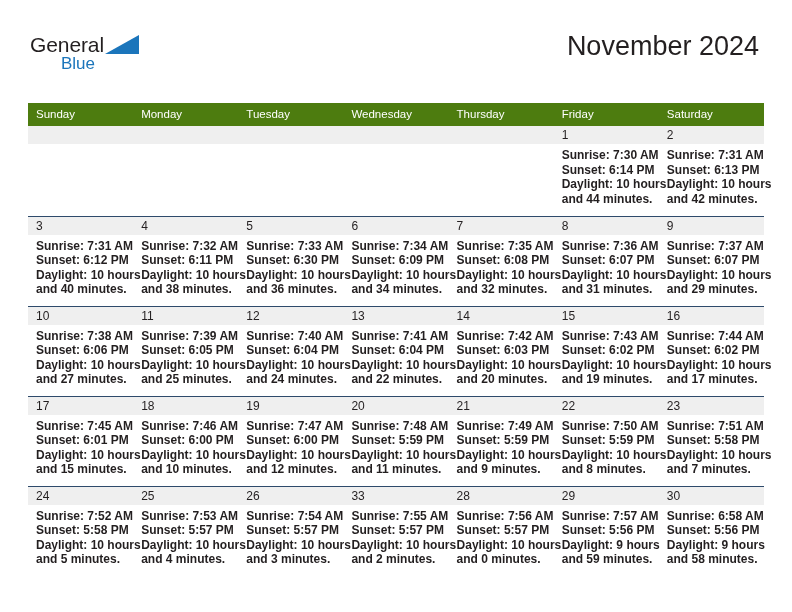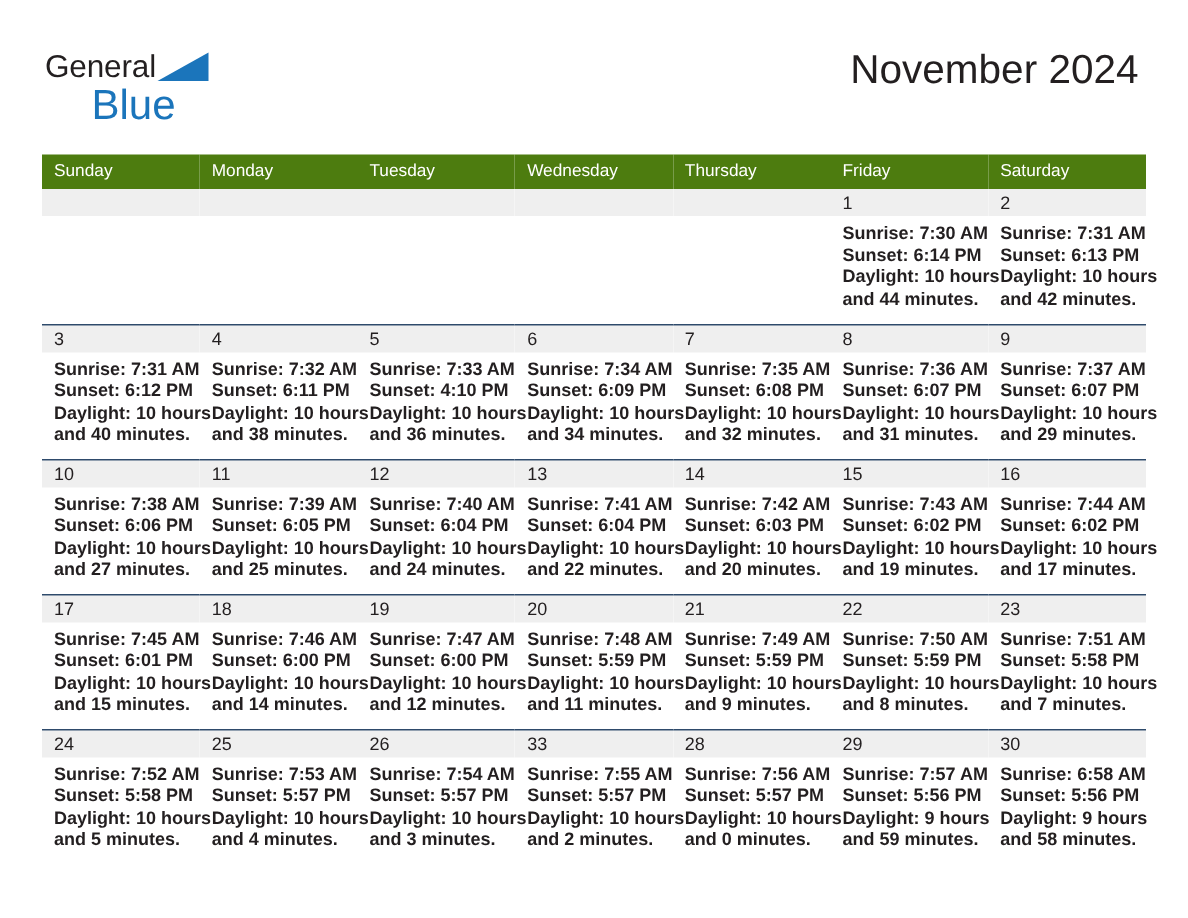--- a/index.html
+++ b/index.html
@@ -37,21 +37,21 @@
     position: absolute;
     left: 0; top: 0;
     font-size: 21px;
     letter-spacing: -0.1px;
     color: #231f20;
     font-family: "Liberation Sans", sans-serif;
   }
   .logo-blue {
     position: absolute;
     left: 31px; top: 21px;
-    font-size: 28px;
+    font-size: 17px;
     color: #1b75bb;
     font-family: "Liberation Sans", sans-serif;
   }
   .logo-triangle {
     position: absolute;
     left: 75px;
     top: 2px;
     width: 0; height: 0;
     border-style: solid;
     border-width: 0 0 19px 34px;
@@ -206,21 +206,21 @@
               <div>Sunrise: 7:32 AM</div>
               <div>Sunset: 6:11 PM</div>
               <div>Daylight: 10 hours</div>
               <div>and 38 minutes.</div>
             </div>
           </td>
           <td>
             <div class="daynum-strip">5</div>
             <div class="cell-body">
               <div>Sunrise: 7:33 AM</div>
-              <div>Sunset: 4:10 PM</div>
+              <div>Sunset: 6:30 PM</div>
               <div>Daylight: 10 hours</div>
               <div>and 36 minutes.</div>
             </div>
           </td>
           <td>
             <div class="daynum-strip">6</div>
             <div class="cell-body">
               <div>Sunrise: 7:34 AM</div>
               <div>Sunset: 6:09 PM</div>
               <div>Daylight: 10 hours</div>
@@ -329,21 +329,21 @@
               <div>Daylight: 10 hours</div>
               <div>and 15 minutes.</div>
             </div>
           </td>
           <td>
             <div class="daynum-strip">18</div>
             <div class="cell-body">
               <div>Sunrise: 7:46 AM</div>
               <div>Sunset: 6:00 PM</div>
               <div>Daylight: 10 hours</div>
-              <div>and 14 minutes.</div>
+              <div>and 10 minutes.</div>
             </div>
           </td>
           <td>
             <div class="daynum-strip">19</div>
             <div class="cell-body">
               <div>Sunrise: 7:47 AM</div>
               <div>Sunset: 6:00 PM</div>
               <div>Daylight: 10 hours</div>
               <div>and 12 minutes.</div>
             </div>

